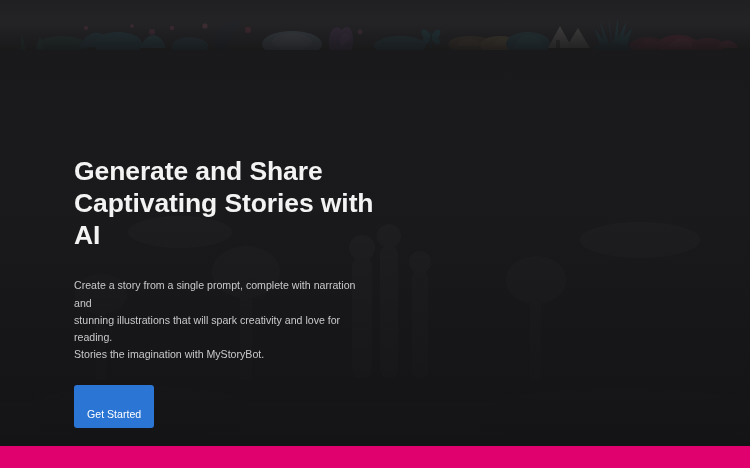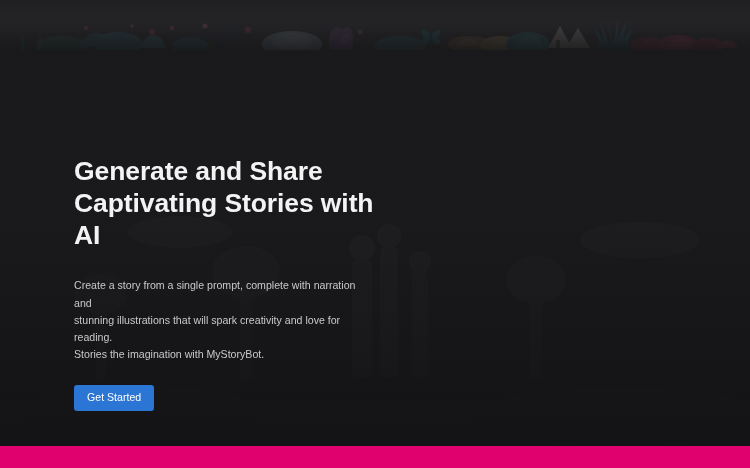--- a/index.html
+++ b/index.html
@@ -75,21 +75,21 @@
     margin:0 0 22px 0;
     white-space:pre-line;
     max-width:282px;
   }
 
   #cta {
     display:inline-block;
     background:#2b75d4;
     color:#ffffff;
     font-size:10.6px;
-    padding:7px 13px 8px 13px;
+    padding:24px 13px 8px 13px;
     border:none; border-radius:3px;
     cursor:pointer;
     font-family:"Liberation Sans", sans-serif;
     line-height:1;
   }
 
   
   #pinkbar {
     position:absolute; left:0; top:446px; width:750px; height:22px;
     background:#e0006e;

